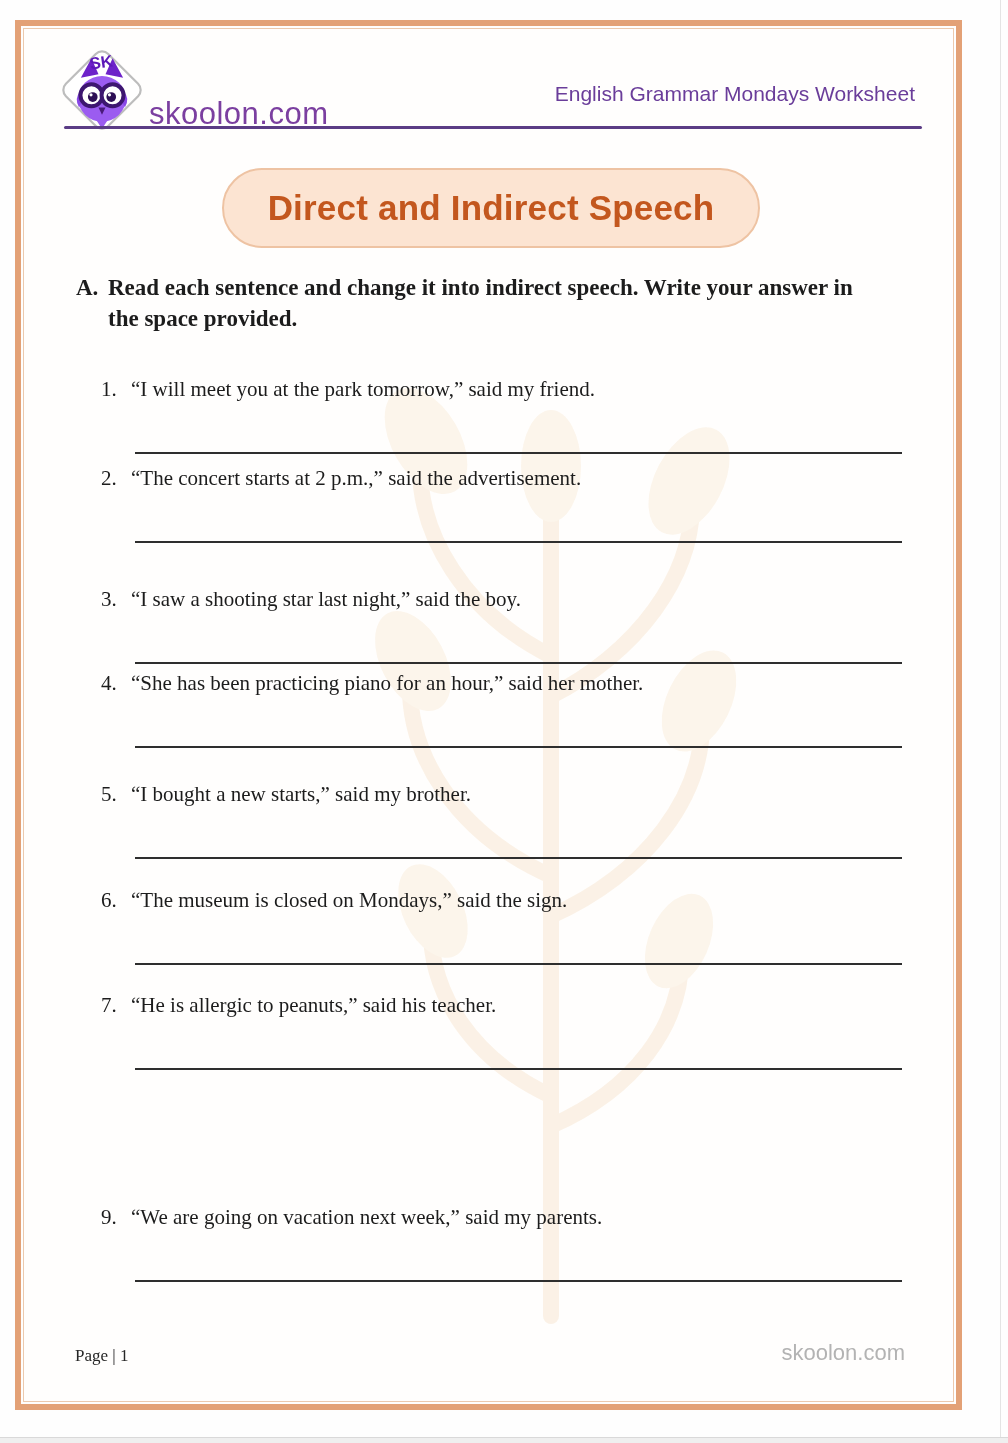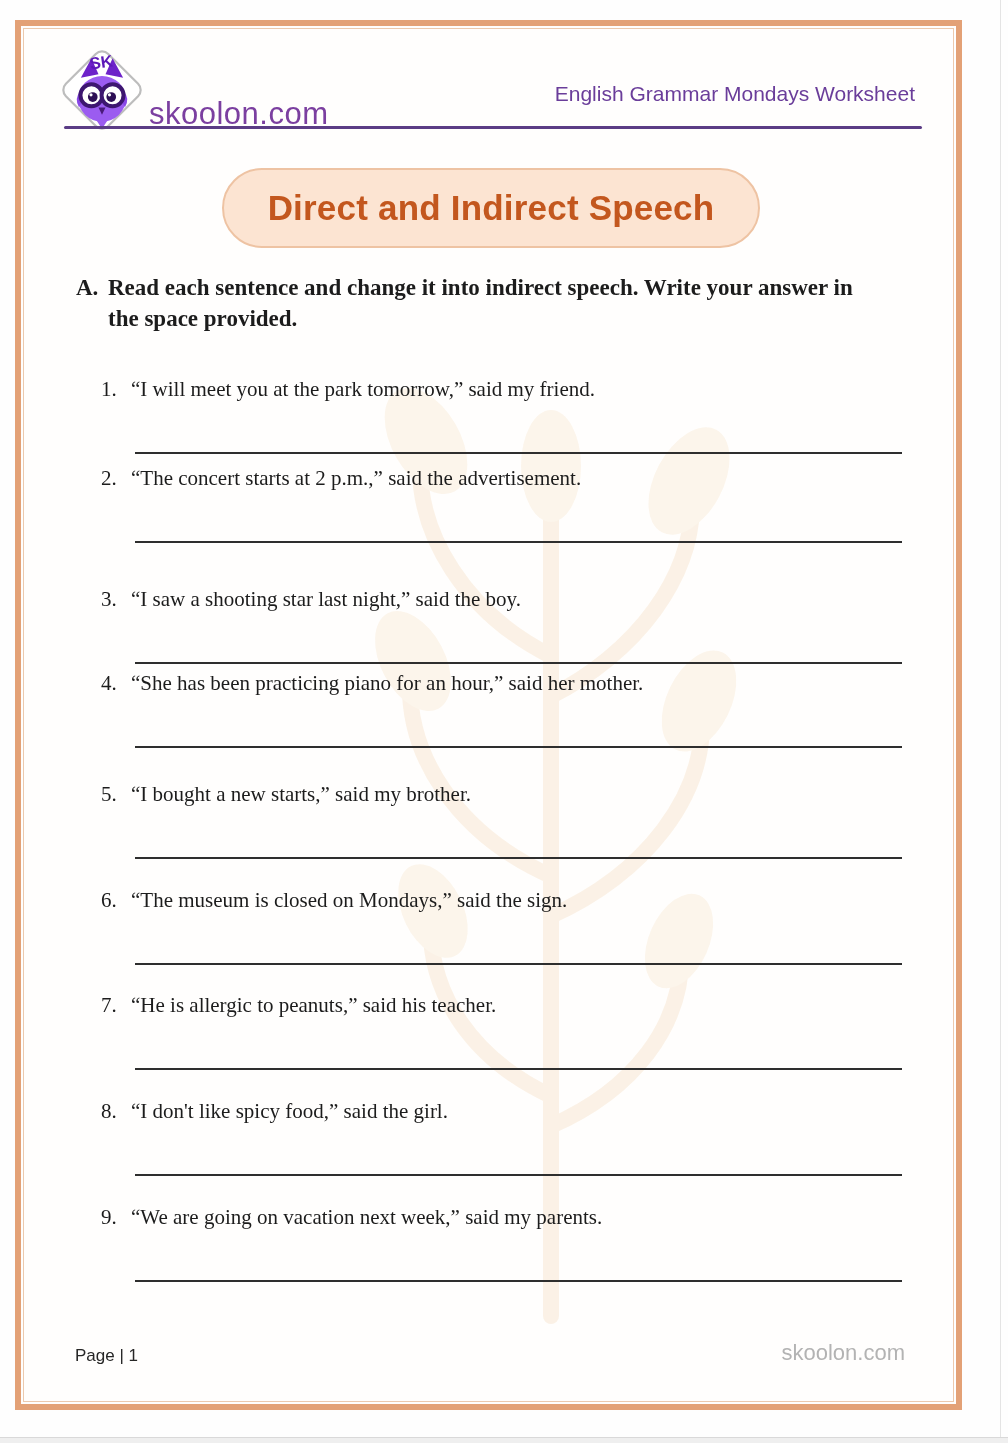--- a/index.html
+++ b/index.html
@@ -89,21 +89,21 @@
     display:inline-block; font-size:21px; vertical-align:top;
   }
   .answer-line{
     position:absolute; left:34px; top:75px;
     width:767px; height:0;
     border-bottom:2px solid #2e2e2e;
   }
   
   .footer-page{
     position:absolute; left:54px; top:1320px;
-    font-family:Liberation Sans, sans-serif;
+    font-family:Liberation Serif, serif;
     font-size:17px; color:#262626;
   }
   .footer-brand{
     position:absolute; right:51px; top:1314px;
     font-family:"Liberation Sans", sans-serif;
     font-size:22px; color:var(--footer-brand-gray);
   }
   
   .watermark{
     position:absolute; left:270px; top:330px;
@@ -207,24 +207,20 @@
       <div class="answer-line"></div>
     </div>
     <div class="question" style="top:862px">
       <span class="qnum">6.</span><span class="qtext">“The museum is closed on Mondays,” said the sign.</span>
       <div class="answer-line"></div>
     </div>
     <div class="question" style="top:967px">
       <span class="qnum">7.</span><span class="qtext">“He is allergic to peanuts,” said his teacher.</span>
       <div class="answer-line"></div>
     </div>
-    <div class="question" style="top:1073px">
-      <span class="qnum">8.</span><span class="qtext">“I don't like spicy food,” said the girl.</span>
-      <div class="answer-line"></div>
-    </div>
     <div class="question" style="top:1179px">
       <span class="qnum">9.</span><span class="qtext">“We are going on vacation next week,” said my parents.</span>
       <div class="answer-line"></div>
     </div>
 
     <div class="footer-page">Page | 1</div>
     <div class="footer-brand">skoolon.com</div>
   </div>
 </div>
 

